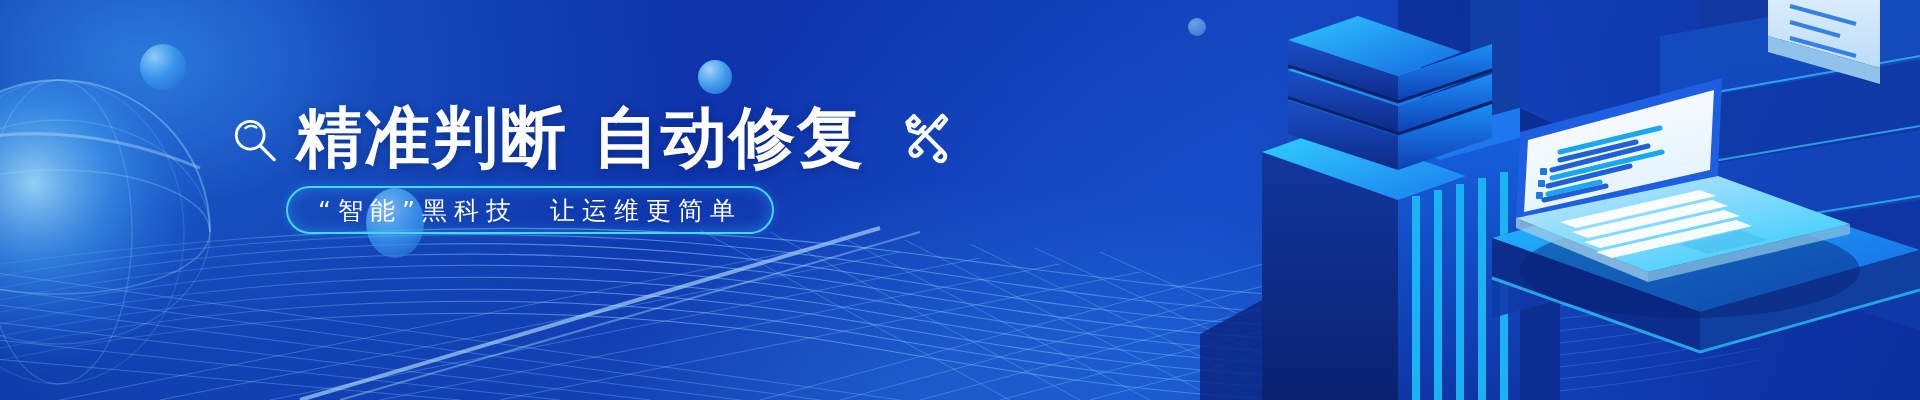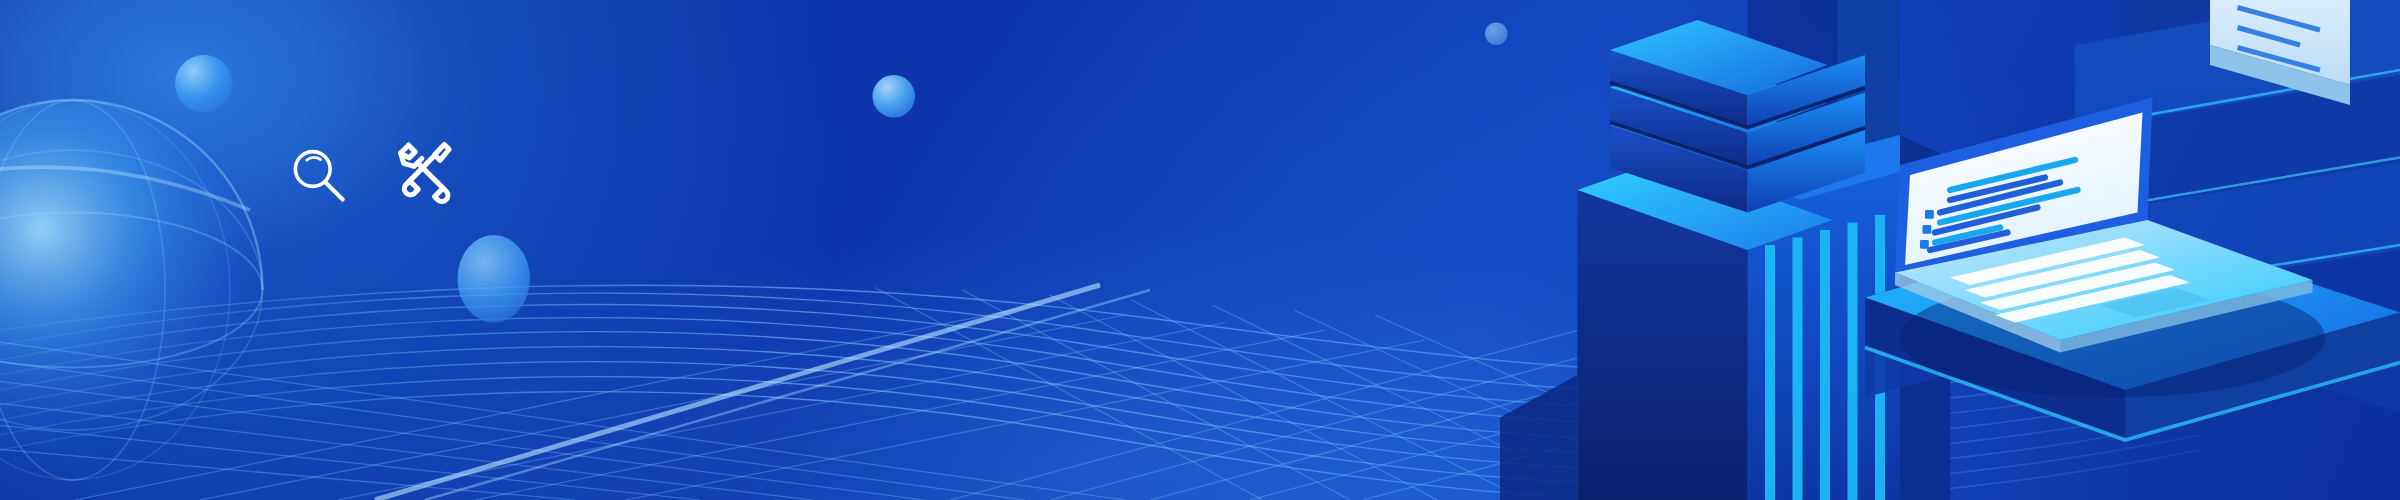--- a/index.html
+++ b/index.html
@@ -324,30 +324,34 @@
     </g>
   </svg>
 
   <div class="headline">
     <svg class="mag-icon" viewBox="0 0 48 48">
       <circle cx="19" cy="19" r="14.5" fill="none" stroke="#ffffff" stroke-width="3"></circle>
       <path d="M14 11.5 A 10 10 0 0 1 25.5 11" fill="none" stroke="#ffffff" stroke-width="2.4" stroke-linecap="round" opacity=".95"></path>
       <path d="M29.5 30 L 44 44.5" stroke="#ffffff" stroke-width="3.4" stroke-linecap="round"></path>
     </svg>
 
+    <div class="headline-text">精准判断 自动修复</div>
 
     <svg class="wrench-icon" viewBox="0 0 64 64">
       <g fill="none" stroke="#ffffff" stroke-width="4.2" stroke-linecap="round" stroke-linejoin="round">
 
         <path d="M21.5 11.5 L15 18 L17.5 26.5 L26 29 L32.5 22.5"></path>
         <path d="M21.5 11.5 L27 17 L22 22 L15 18"></path>
         <path d="M30 27 L50 47"></path>
         <path d="M50 47 L53 50 A5 5 0 0 1 46 57 L43 54 Z"></path>
 
         <path d="M51 11 L55 15 L47.5 24 L43 19.5 Z"></path>
         <path d="M42 21 L22.5 41"></path>
         <path d="M22.5 41 L19 44.5 A5 5 0 0 0 26 51.5 L29.5 48 Z"></path>
       </g>
     </svg>
   </div>
 
+  <div class="pill">
+    <span class="pill-text">“智能”黑科技　让运维更简单</span>
+  </div>
 
 </div>
 
 </body></html>

